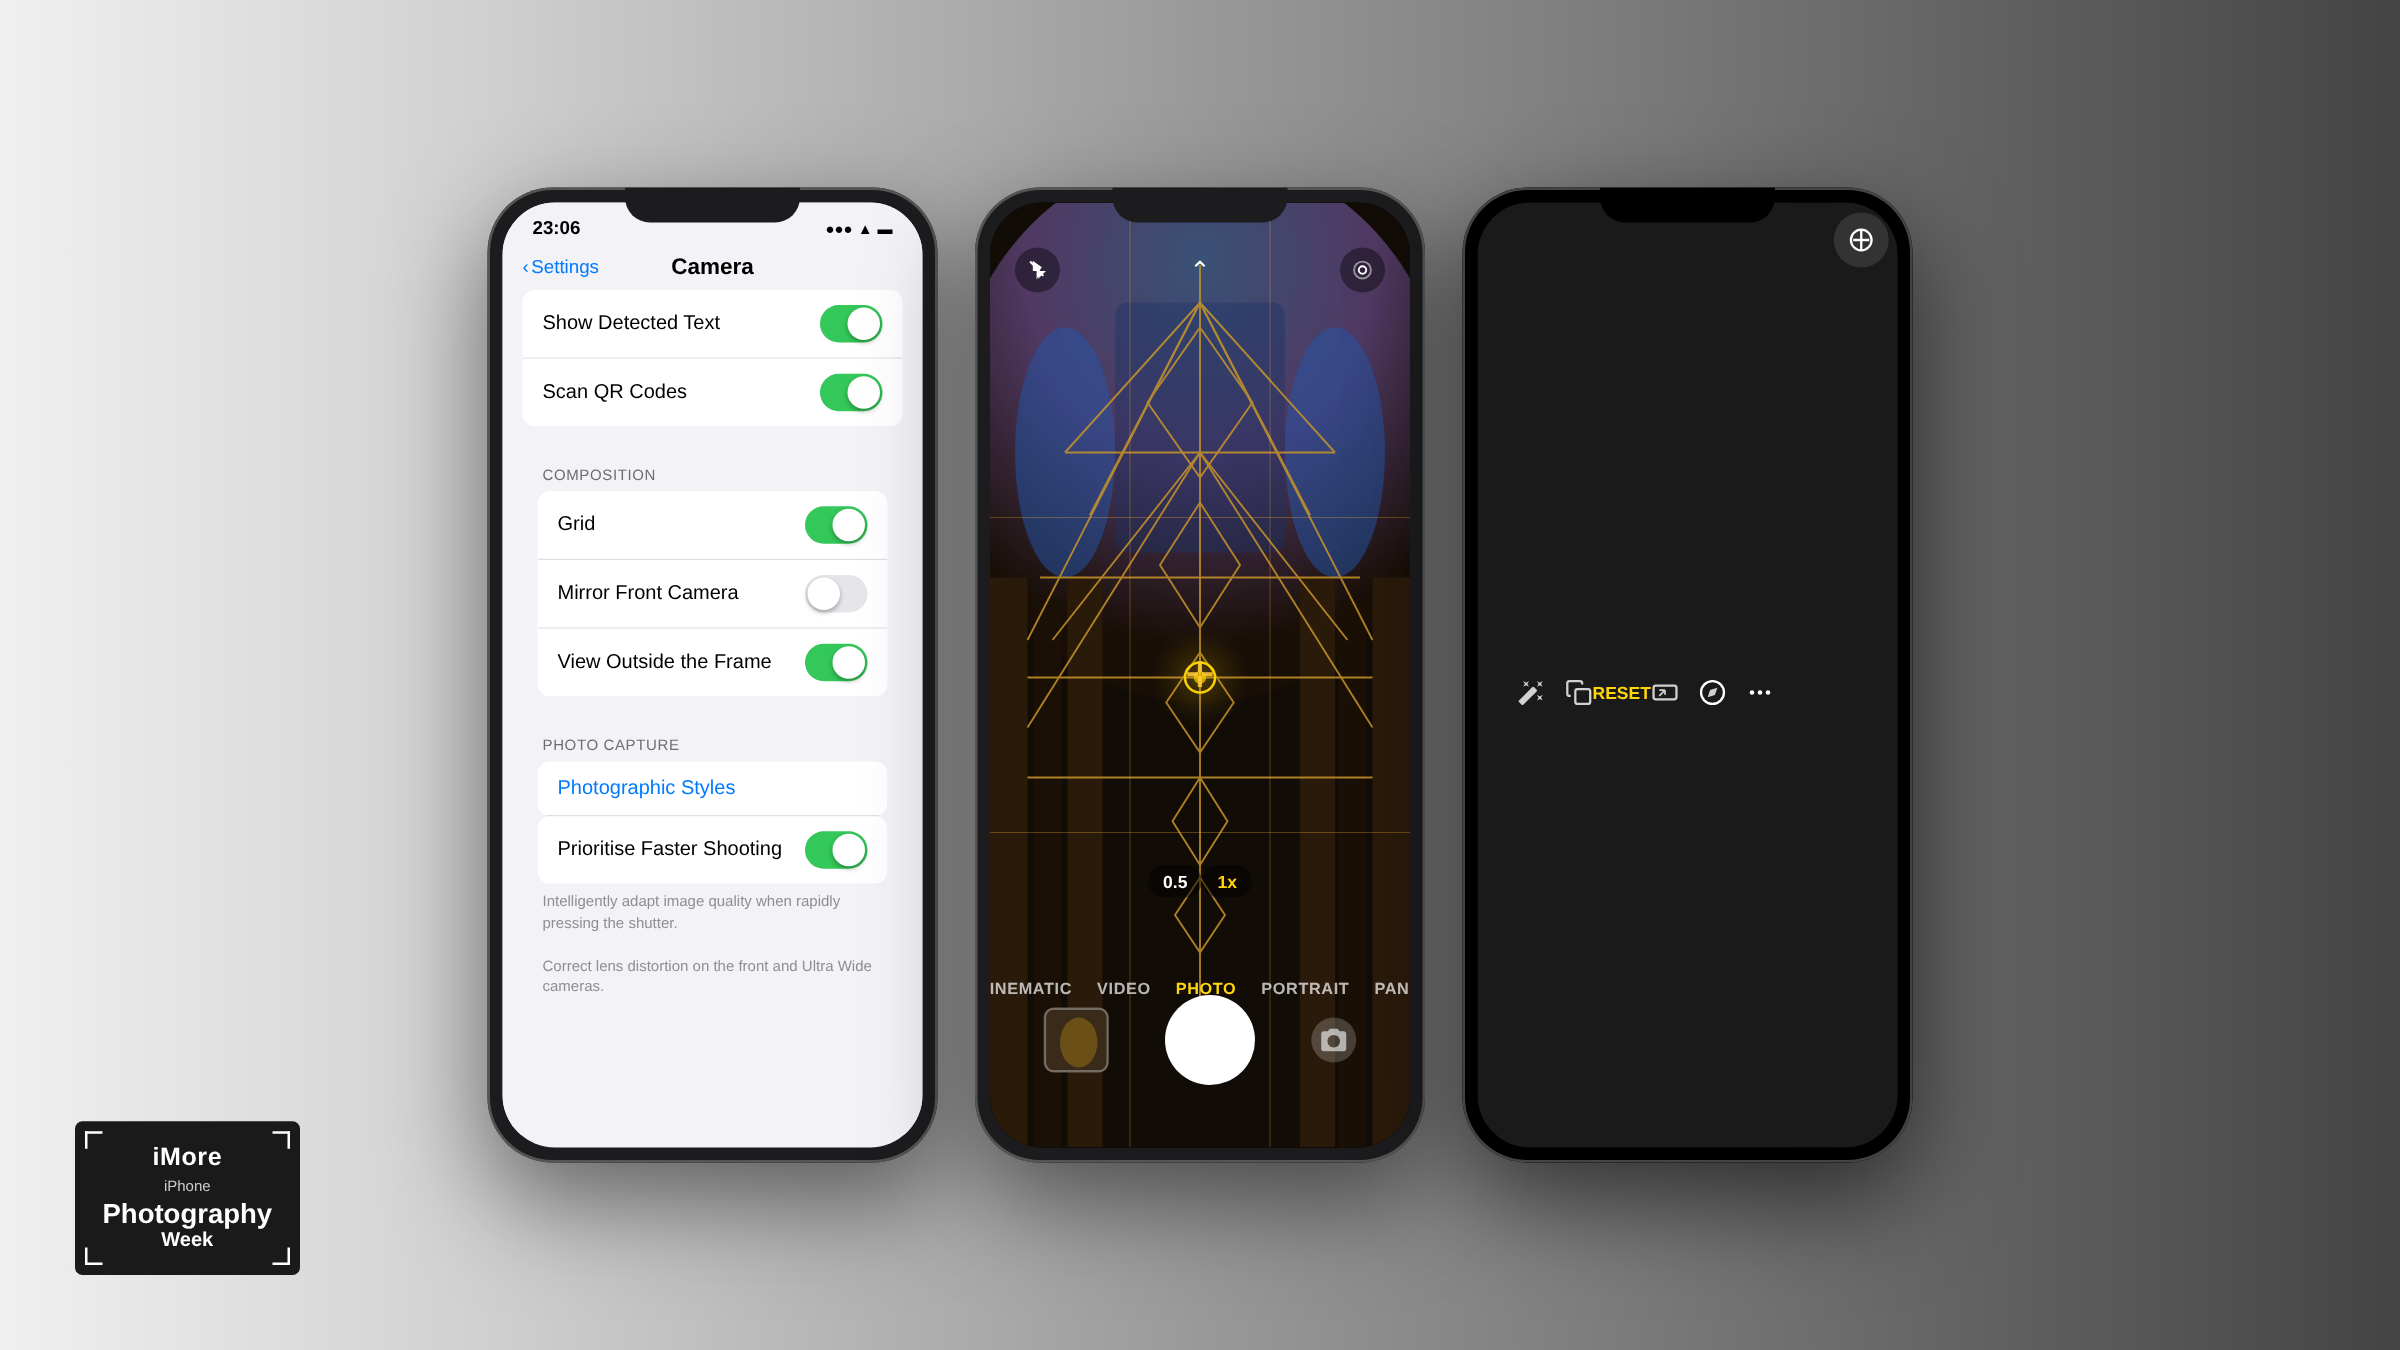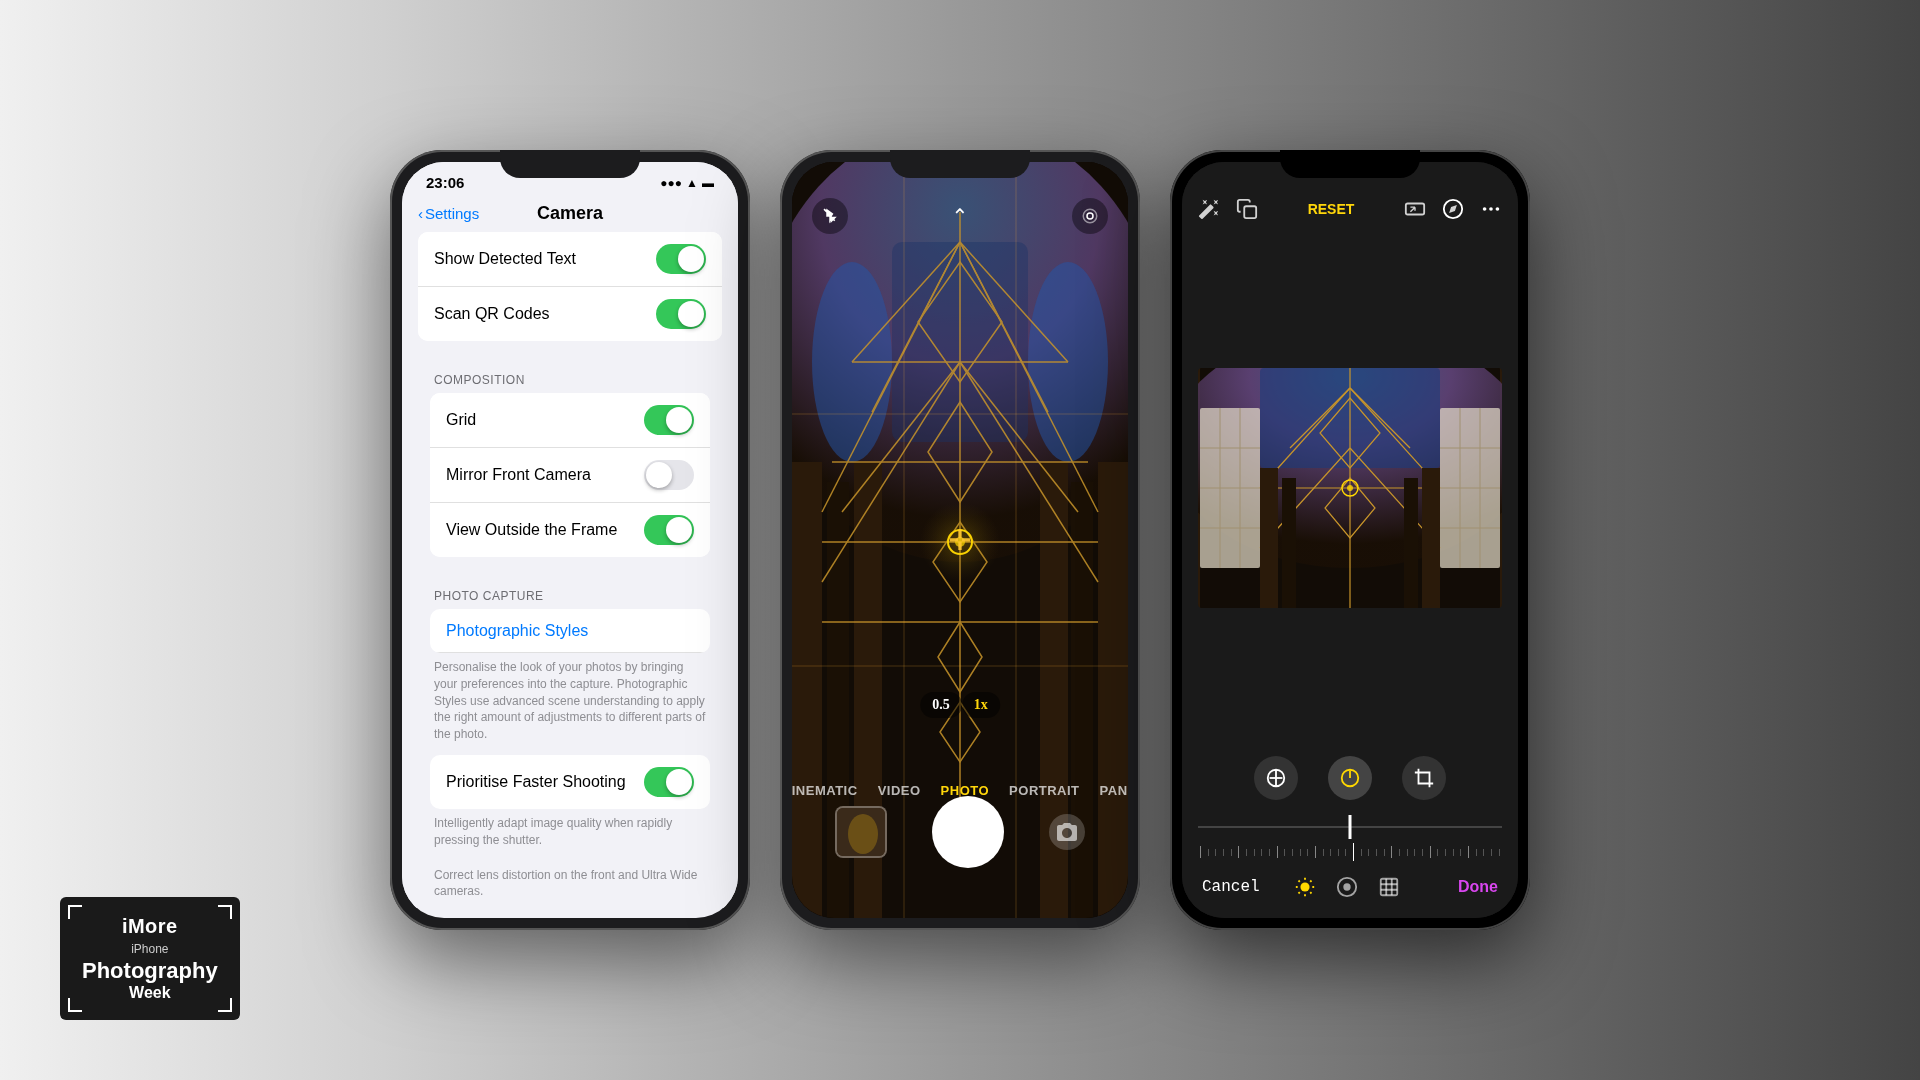--- a/index.html
+++ b/index.html
@@ -290,21 +290,20 @@
     }
 
     .camera-zoom-bar {
       position: absolute;
       bottom: 200px;
       left: 50%;
       transform: translateX(-50%);
       display: flex;
       gap: 0;
       z-index: 5;
-      font-family: Liberation Serif, serif;
     }
     .zoom-btn {
       background: rgba(0,0,0,0.5);
       color: #fff;
       border-radius: 20px;
       padding: 5px 12px;
       font-size: 14px;
       font-weight: 600;
     }
     .zoom-btn.active { color: #ffd60a; }
@@ -407,21 +406,22 @@
       background: #000;
       border-radius: 0 0 20px 20px;
       z-index: 10;
     }
 
     .edit-screen {
       width: 100%;
       height: 100%;
       background: #1a1a1a;
       display: flex;
-      flex-direction: column;
+      flex-direction: row;
+      padding-left: 16px;
     }
 
     .edit-top-bar {
       display: flex;
       justify-content: space-between;
       align-items: center;
       padding: 36px 16px 8px;
       background: #1a1a1a;
     }
     .edit-top-icons {
@@ -573,21 +573,20 @@
             </div>
           </div>
 
           <div class="settings-group" style="margin-top:16px;">
             <div class="settings-section-label">PHOTO CAPTURE</div>
             <div class="settings-card">
               <div class="settings-row" style="border-bottom: 0.5px solid #e0e0e0;">
                 <span class="row-label blue">Photographic Styles</span>
               </div>
             </div>
-            <div class="settings-description">Personalise the look of your photos by bringing your preferences into the capture. Photographic Styles use advanced scene understanding to apply the right amount of adjustments to different parts of the photo.</div>
 
             <div class="settings-card" style="margin-top: 0;">
               <div class="settings-row">
                 <span class="row-label">Prioritise Faster Shooting</span>
                 <div class="toggle on"></div>
               </div>
             </div>
             <div class="settings-description">Intelligently adapt image quality when rapidly pressing the shutter.</div>
 
             <div class="settings-description">Correct lens distortion on the front and Ultra Wide cameras.</div>

